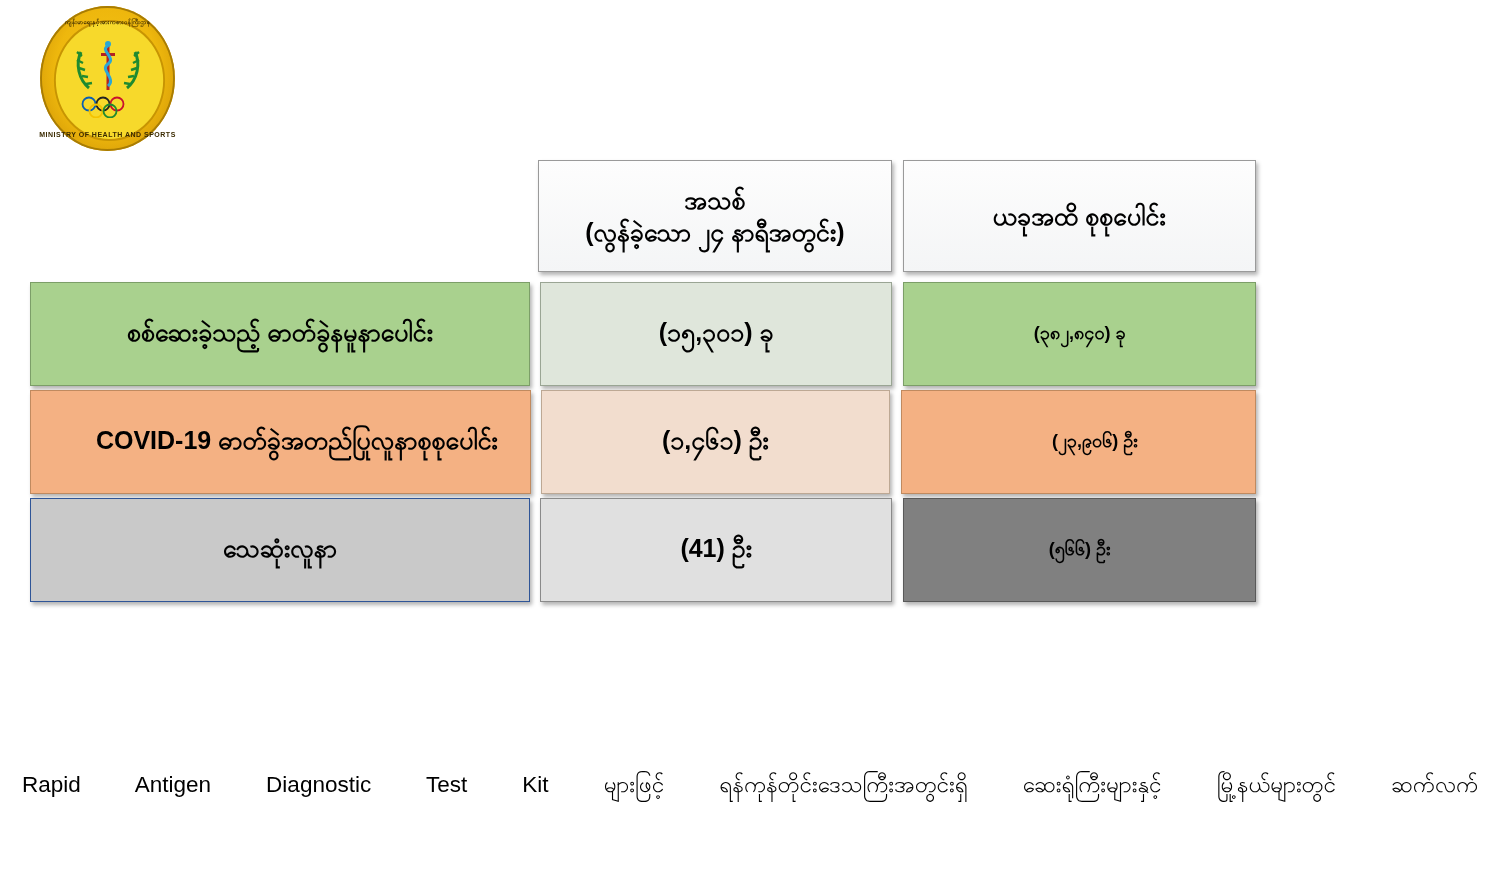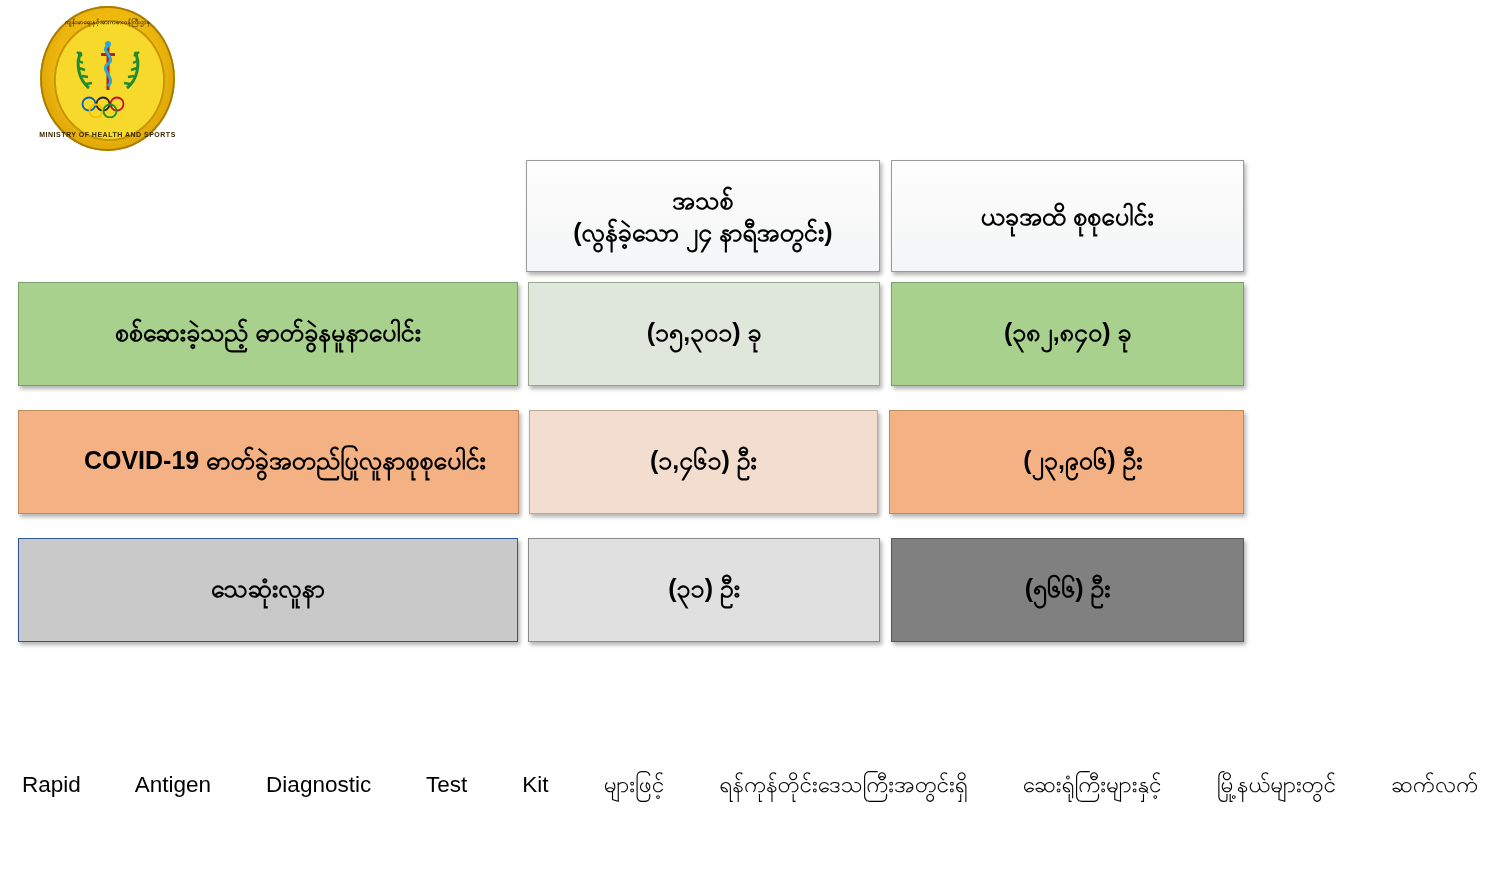--- a/index.html
+++ b/index.html
@@ -86,28 +86,28 @@
   .title-line2 {
     font-size: 29px;
     font-weight: bold;
     line-height: 1.35;
     margin-top: 12px;
   }
 
   
   .table {
     position: absolute;
-    left: 0;
+    left: 12px;
     top: 160px;
     width: 1244px;
   }
   .row {
     display: flex;
     align-items: stretch;
-    margin-bottom: 24px;
+    margin-bottom: 4px;
   }
   .cell {
     display: flex;
     align-items: center;
     justify-content: center;
     text-align: center;
     box-sizing: border-box;
     border: 1px solid #8a8a8a;
     box-shadow: 2px 3px 4px rgba(0,0,0,0.30);
     font-weight: bold;
@@ -122,21 +122,21 @@
   }
   .col-new {
     width: 422px;
     margin-right: 11px;
     height: 104px;
     font-size: 25px;
   }
   .col-total {
     width: 422px;
     height: 104px;
-    font-size: 25px;
+    font-size: 18px;
   }
   .spacer-label {
     width: 600px;
     margin-left: 18px;
     margin-right: 10px;
   }
 
   
   .row-head .col-new,
   .row-head .col-total {
@@ -234,21 +234,21 @@
 
   <div class="row">
     <div class="cell col-label orange-strong">COVID-19 ဓာတ်ခွဲအတည်ပြုလူနာစုစုပေါင်း</div>
     <div class="cell col-new orange-light">(၁,၄၆၁) ဦး</div>
     <div class="cell col-total orange-strong">(၂၃,၉၀၆) ဦး</div>
   </div>
 
 
   <div class="row">
     <div class="cell col-label grey-row">သေဆုံးလူနာ</div>
-    <div class="cell col-new grey-mid">(၃၁) ဦး</div>
+    <div class="cell col-new grey-mid">(41) ဦး</div>
     <div class="cell col-total grey-dark">(၅၆၆) ဦး</div>
   </div>
 
 </div>
 
 <div class="footer">
   <div class="footer-line1">Rapid  Antigen  Diagnostic  Test  Kit  များဖြင့်  ရန်ကုန်တိုင်းဒေသကြီးအတွင်းရှိ  ဆေးရုံကြီးများနှင့်  မြို့နယ်များတွင်  ဆက်လက်</div>
 </div>
 
 </body></html>

